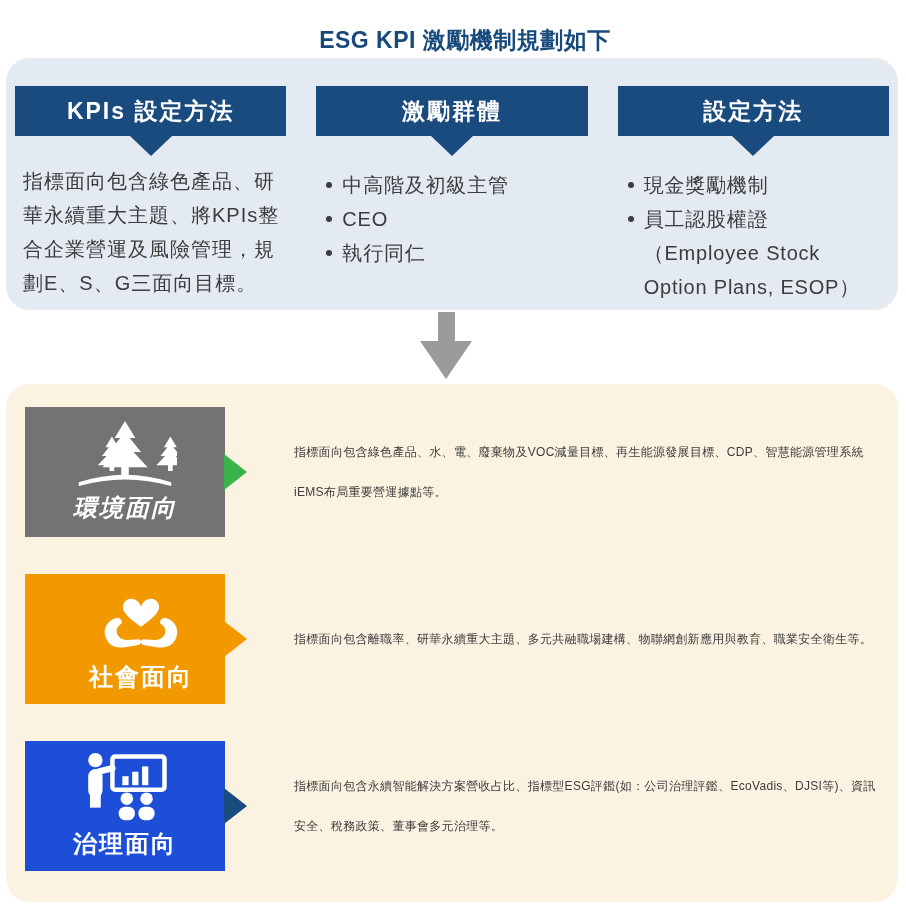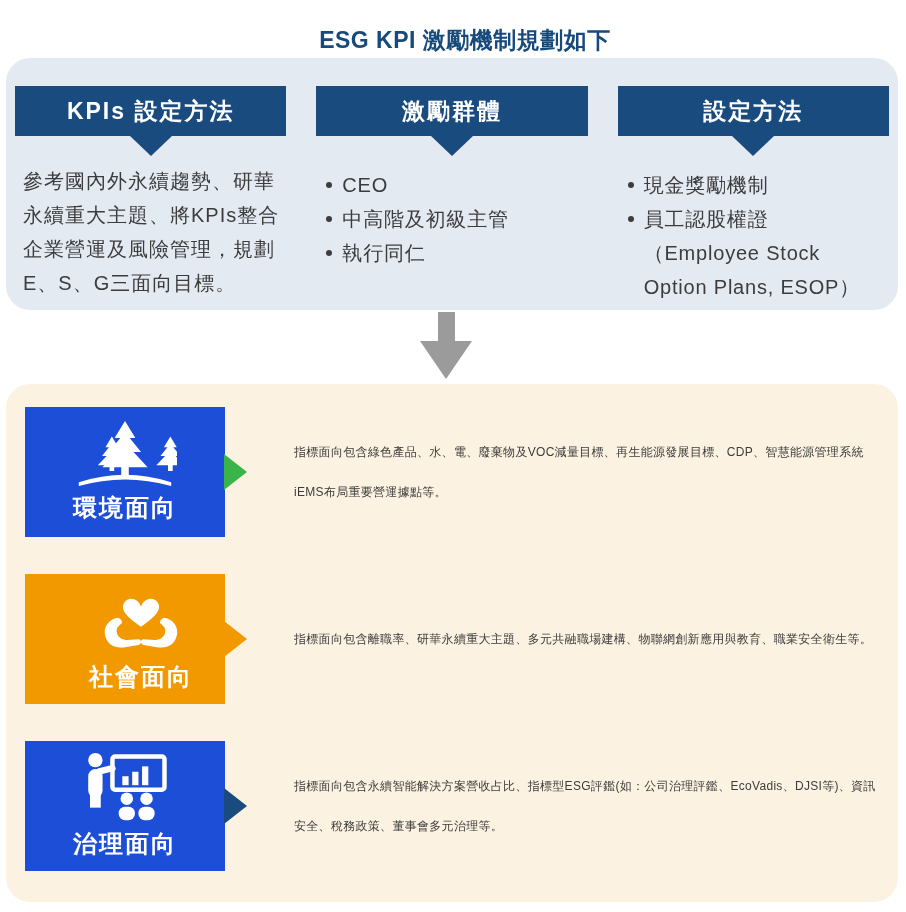--- a/index.html
+++ b/index.html
@@ -85,34 +85,34 @@
 </head>
 <body>
 
 <h1 class="page-title">ESG KPI 激勵機制規劃如下</h1>
 
 <section class="top-panel">
 
   <div class="col">
     <div class="col-header">KPIs 設定方法</div>
     <div class="notch"></div>
-    <p class="col-body">參考國內外永續趨勢、研華永續重大主題、將KPIs整合企業營運及風險管理，規劃E、S、G三面向目標。</p>
+    <p class="col-body">指標面向包含綠色產品、研華永續重大主題、將KPIs整合企業營運及風險管理，規劃E、S、G三面向目標。</p>
   </div>
 
   <div class="col">
     <div class="col-header">激勵群體</div>
     <div class="notch"></div>
     <ul class="bullets">
       <li>
           <span class="dot"></span>
-          <span class="bt">CEO</span>
+          <span class="bt">中高階及初級主管</span>
         </li>
       <li>
           <span class="dot"></span>
-          <span class="bt">中高階及初級主管</span>
+          <span class="bt">CEO</span>
         </li>
       <li>
           <span class="dot"></span>
           <span class="bt">執行同仁</span>
         </li>
     </ul>
   </div>
 
   <div class="col">
     <div class="col-header">設定方法</div>
@@ -132,21 +132,21 @@
 </section>
 
 <div class="down-arrow">
   <div class="stem"></div>
   <div class="head"></div>
 </div>
 
 <section class="bottom-panel">
 
   <div class="esg-row">
-    <div class="badge" style="background: #1d4ed8; --c: #3AB44A;">
+    <div class="badge" style="background: #737373; font-style: italic; --c: #3AB44A;">
       <svg width="104" height="66" viewBox="0 0 110 70">
         <g fill="#ffffff">
           <path d="M55 1 L44 19 H50 L38 34 H46 L31 50 H51 V60 H59 V50 H79 L64 34 H72 L60 19 H66 Z"></path>
           <path transform="translate(7,17) scale(0.62)" d="M55 1 L44 19 H50 L38 34 H46 L31 50 H51 V60 H59 V50 H79 L64 34 H72 L60 19 H66 Z"></path>
           <path transform="translate(69,17) scale(0.62)" d="M55 1 L44 19 H50 L38 34 H46 L31 50 H51 V60 H59 V50 H79 L64 34 H72 L60 19 H66 Z"></path>
           <path d="M6 66 Q55 50 104 66 L104 70 Q55 56 6 70 Z"></path>
         </g>
       </svg>
       <div class="badge-label">環境面向</div>
       <div class="chev"></div>

